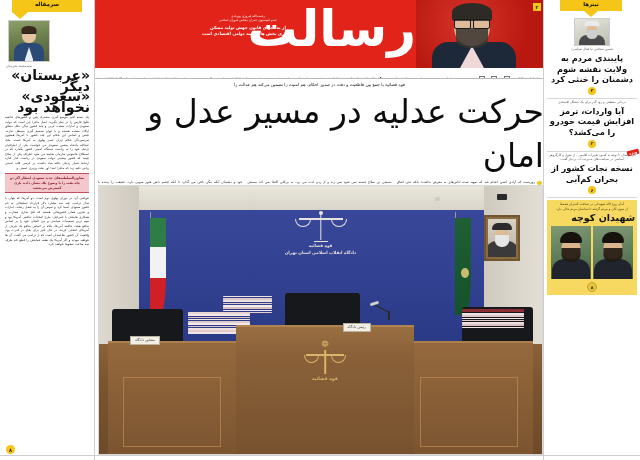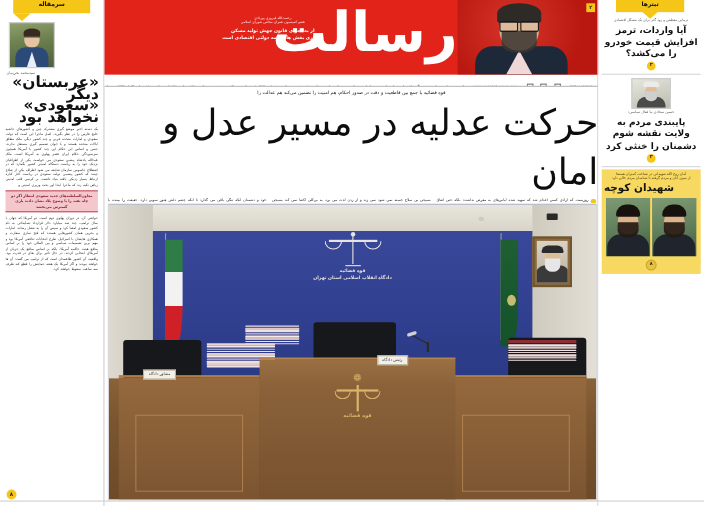--- a/index.html
+++ b/index.html
@@ -247,21 +247,21 @@
   .side-flag{position:relative;display:block;}
   .flag-tag{position:absolute;right:-2px;top:-2px;background:#e2231a;color:#fff;
      font-size:3.6px;padding:0.5px 2px;transform:rotate(-14deg);font-weight:bold;
      border-radius:1px;direction:rtl;}
 
   
   #martyrs{margin-top:2px;background:#f7d861;padding:2px 2px 3px;
      position:relative;}
   #martyrs .mk{direction:rtl;text-align:center;font-size:3.2px;line-height:4.6px;
      color:#4a3c08;}
-  #martyrs .mt{direction:rtl;text-align:left;font-weight:bold;font-size:9.5px;
+  #martyrs .mt{direction:rtl;text-align:right;font-weight:bold;font-size:9.5px;
      line-height:12px;color:#141414;margin:1px 0 2px;}
   #martyrs .mphotos{display:flex;gap:2px;justify-content:center;}
   #martyrs .mp{width:40px;height:53px;overflow:hidden;position:relative;
      background:#5f7d5a;}
   #martyrs .mp .bg{position:absolute;inset:0;background:
      linear-gradient(170deg,#7e9a74 0%,#5c7a57 60%,#44573f 100%);}
   #martyrs .mp .hair{position:absolute;left:50%;top:6px;transform:translateX(-50%);
      width:22px;height:11px;border-radius:11px 11px 2px 2px;background:#17120e;}
   #martyrs .mp .face{position:absolute;left:50%;top:11px;transform:translateX(-50%);
      width:19px;height:22px;border-radius:48% 48% 46% 46%;background:#dbb48d;}
@@ -485,38 +485,44 @@
   </div>
   <div class="vrule" style="right:96px"></div>
 
   <div id="right-col">
     <div id="tit-ribbon">
       <div class="band"></div>
       <div class="lbl">تیترها</div>
     </div>
 
     <div class="side-item">
-      <div class="side-kicker">درمانی مقطعی و زود گذر برای یک مشکل اقتصادی</div>
-      <div class="side-title">آیا واردات، ترمز افزایش قیمت خودرو را می‌کشد؟</div>
-      <div class="side-badge">۳</div>
-    </div>
-
-    <div class="side-item">
       <div class="side-photo">
         <div class="bg"></div>
           <div class="rb"></div>
           <div class="fc"></div>
         <div class="bd"></div>
           <div class="turb"></div>
       </div>
       <div class="side-kicker">حسین سجادی نیا فعال سیاسی:</div>
       <div class="side-title">پایبندی مردم به ولایت نقشه شوم دشمنان را خنثی کرد</div>
       <div class="side-badge">۳</div>
     </div>
 
+    <div class="side-item">
+      <div class="side-kicker">درمانی مقطعی و زود گذر برای یک مشکل اقتصادی</div>
+      <div class="side-title">آیا واردات، ترمز افزایش قیمت خودرو را می‌کشد؟</div>
+      <div class="side-badge">۳</div>
+    </div>
+
+    <div class="side-item side-flag">
+      <div class="side-kicker">کارشناسان با توجه به کمبود تغییرات اقلیمی ـ از تحول و کارگروهی اساسی در سیاست‌های مدیریت آب بی‌نیاز گفت:</div>
+      <div class="flag-tag">ویژه</div>
+      <div class="side-title">نسخه نجات کشور از بحران کم‌آبی</div>
+      <div class="side-badge">۶</div>
+    </div>
 
 
 
     <div id="martyrs">
       <div class="mk">آمان روح الله شهیدانی در شناخت کمتران همه‌ها</div>
       <div class="mk">از سوی آنان و مردم گرفته تا شناسان مردم خالی دارد</div>
       <div class="mt">شهیدان کوچه</div>
       <div class="mphotos">
         <div class="mp">
           <div class="bg"></div>

